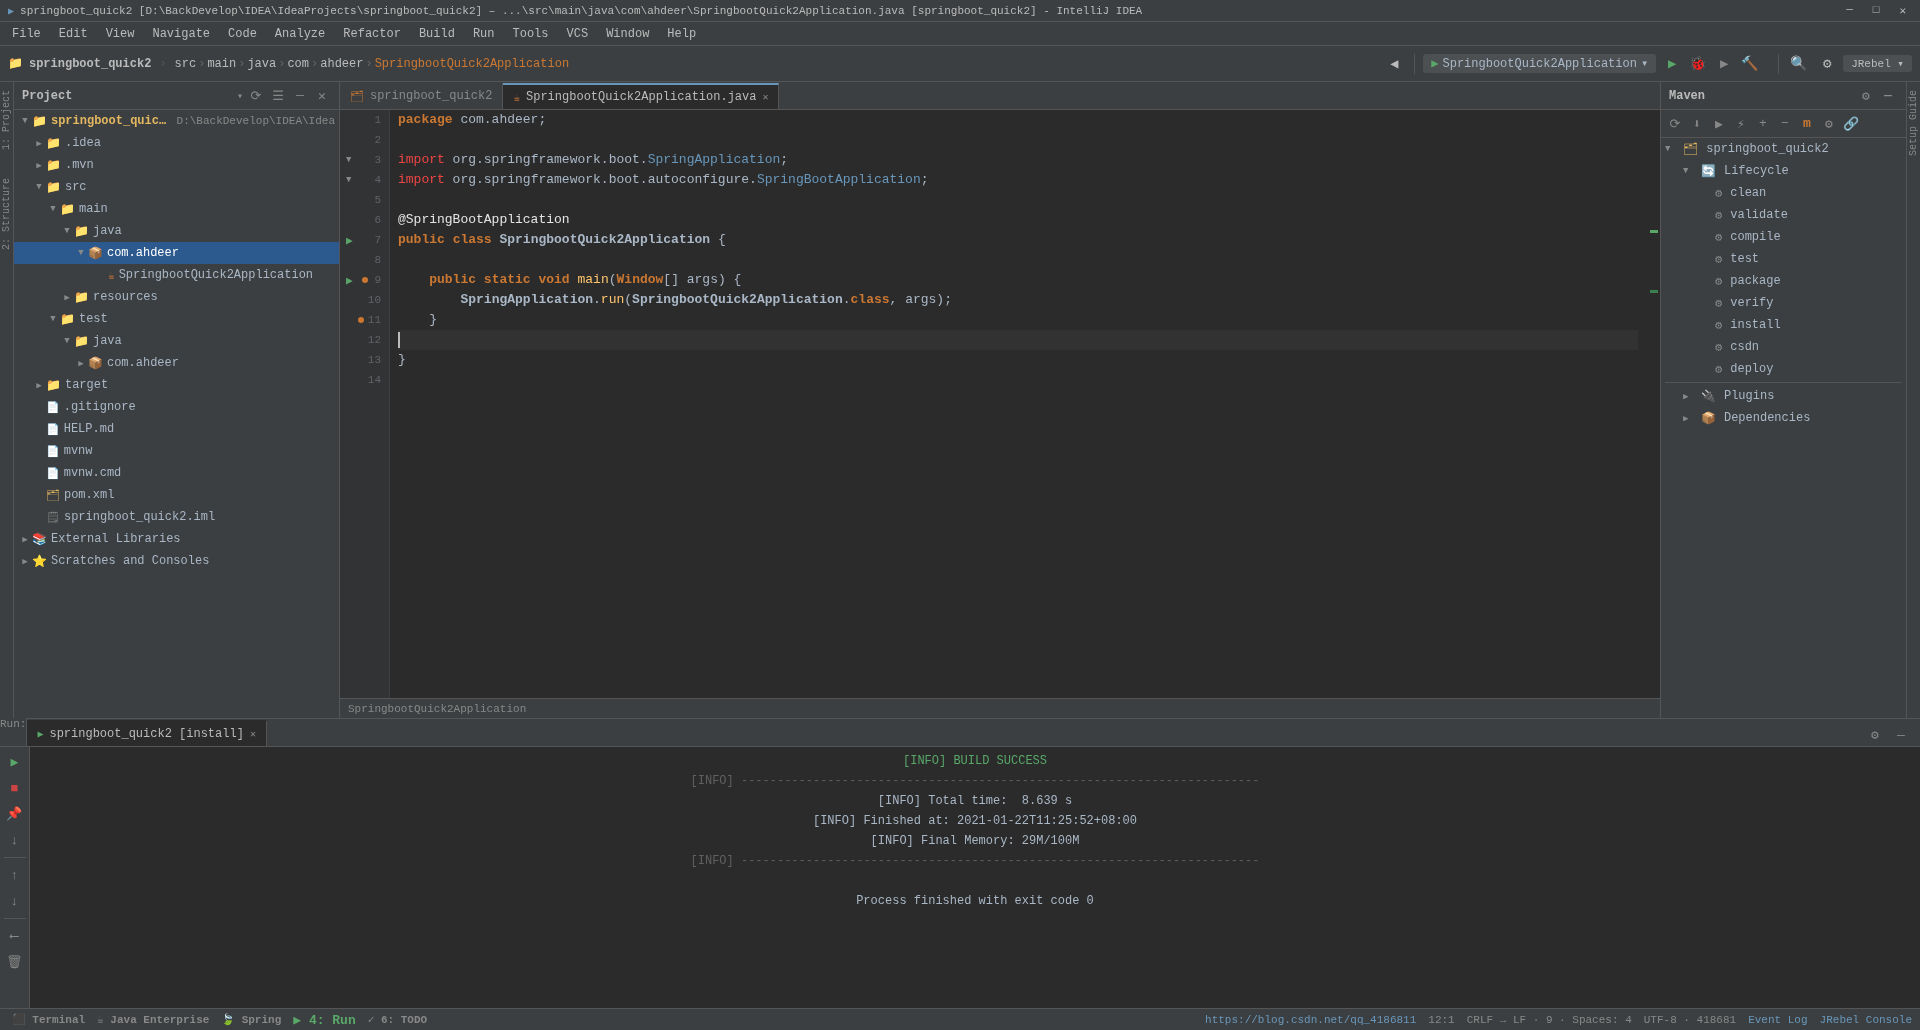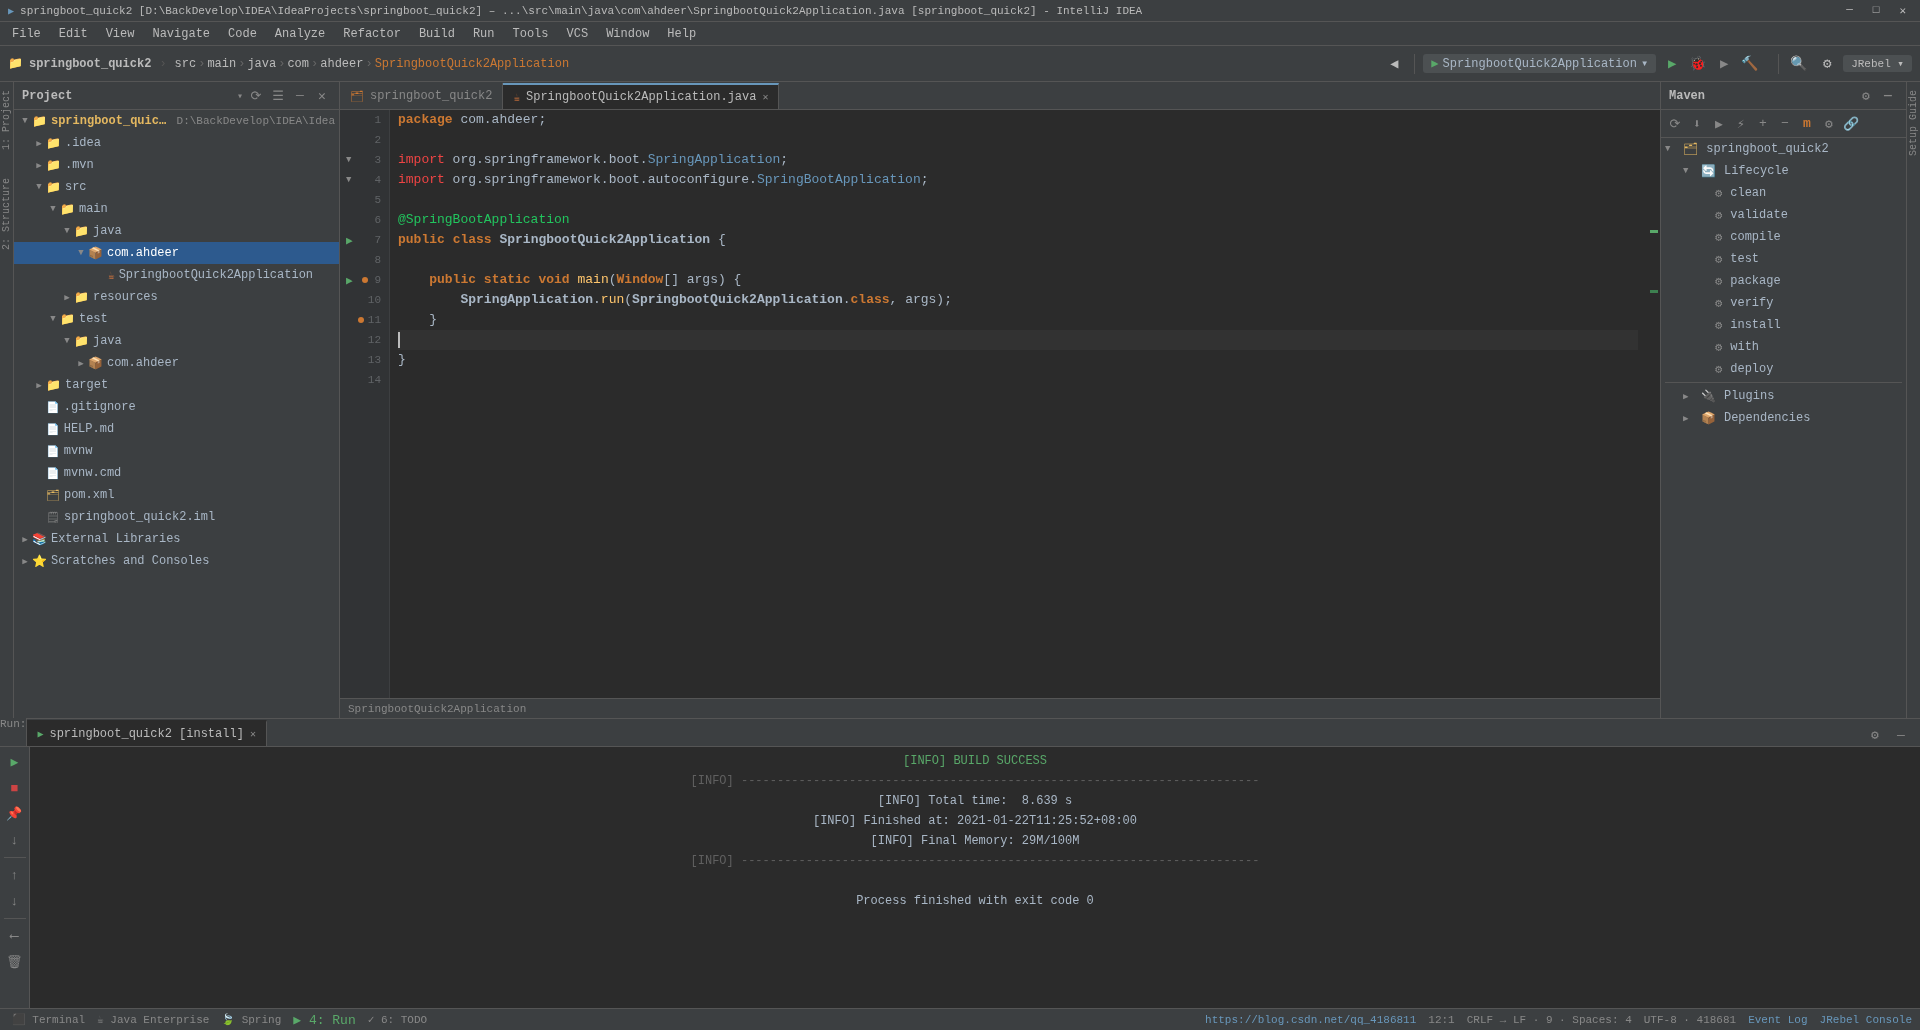--- a/index.html
+++ b/index.html
@@ -227,21 +227,21 @@
       line-height: 20px;
     }
     .code-line {
       height: 20px;
       display: flex;
       align-items: center;
       white-space: pre;
     }
     .code-line.current-line { background: #323232; }
     .kw { color: #cc7832; font-weight: bold; }
-    .anno { color: #22c55e; }
+    .anno { color: #e5e5e5; }
     .cls-name { color: #a9b7c6; font-weight: bold; }
     .method { color: #ffc66d; }
     .import-pkg { color: #6897bb; }
     .import-kw { color: #ef4444; }
 
     
     .right-gutter {
       width: 14px;
       background: #2b2b2b;
       position: relative;
@@ -854,21 +854,21 @@
       <div class="maven-item">
         <span style="width:28px;display:inline-block;"></span>
         <span class="arrow"> </span>
         <span style="color:#888;margin-right:4px;">⚙</span>
         <span class="maven-phase">install</span>
       </div>
       <div class="maven-item">
         <span style="width:28px;display:inline-block;"></span>
         <span class="arrow"> </span>
         <span style="color:#888;margin-right:4px;">⚙</span>
-        <span class="maven-phase">with</span>
+        <span class="maven-phase">csdn</span>
       </div>
       <div class="maven-item">
         <span style="width:28px;display:inline-block;"></span>
         <span class="arrow"> </span>
         <span style="color:#888;margin-right:4px;">⚙</span>
         <span class="maven-phase">deploy</span>
       </div>
       <div class="maven-separator"></div>
 
       <div class="maven-item">
@@ -927,21 +927,21 @@
       <div class="console-line info">[INFO] Finished at: 2021-01-22T11:25:52+08:00</div>
       <div class="console-line info">[INFO] Final Memory: 29M/100M</div>
       <div class="console-line separator">[INFO] ------------------------------------------------------------------------</div>
       <div class="console-line">&nbsp;</div>
       <div class="console-line process">Process finished with exit code 0</div>
     </div>
   </div>
 </div>
 
 <div class="status-bar">
-  <div style="display:flex;align-items:center;gap:4px;">
+  <div style="display:flex;align-items:center;gap:4px;font-weight:bold;">
     <span style="cursor:pointer;padding:0 4px;font-size:11px;">⬛ Terminal</span>
     <span style="cursor:pointer;padding:0 4px;font-size:11px;">☕ Java Enterprise</span>
     <span style="cursor:pointer;padding:0 4px;font-size:11px;">🍃 Spring</span>
     <span style="cursor:pointer;padding:0 4px;font-size:13px;color:#59a869;">▶ 4: Run</span>
     <span style="cursor:pointer;padding:0 4px;font-size:11px;">✓ 6: TODO</span>
   </div>
   <div class="status-bar-right">
     <span class="status-link">https://blog.csdn.net/qq_4186811</span>
     <span>12:1</span>
     <span>CRLF → LF · 9 · Spaces: 4</span>

